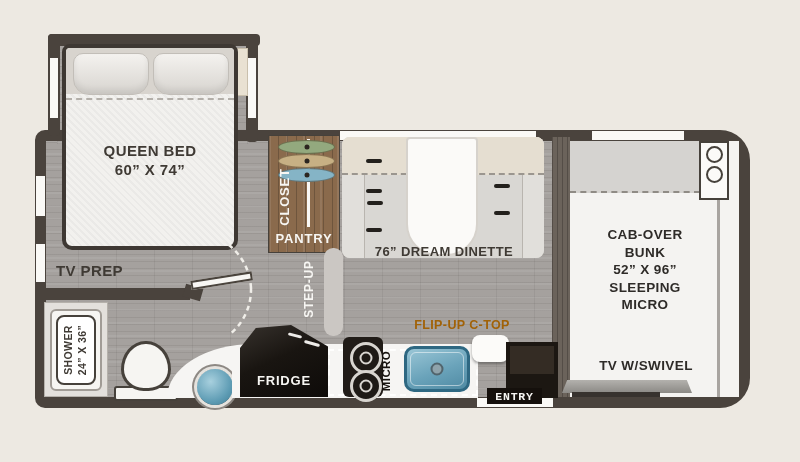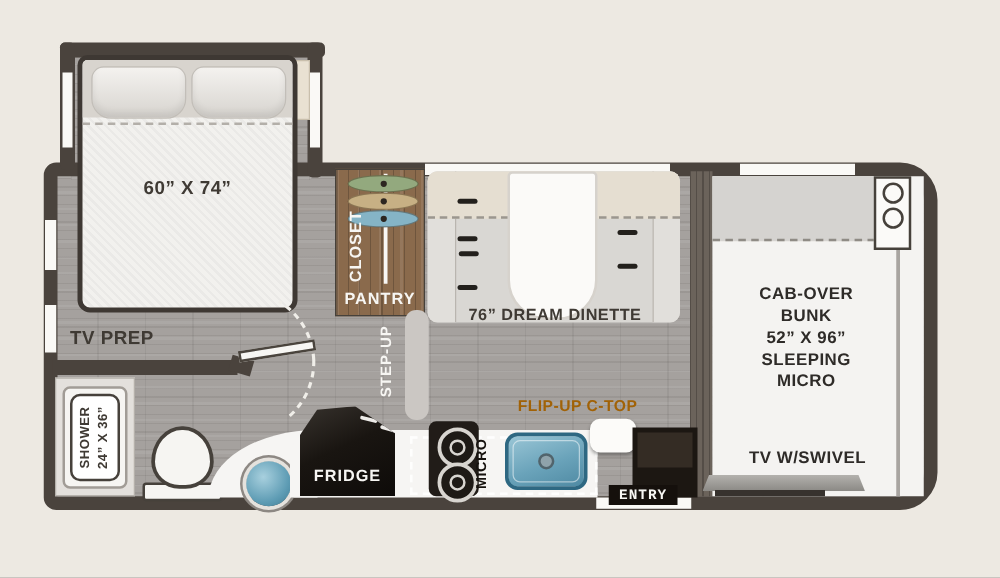--- a/index.html
+++ b/index.html
@@ -89,21 +89,21 @@
     left:562px;top:380px;width:130px;height:13px;
     background:linear-gradient(#B3B1AD,#8B8985);
     clip-path:polygon(4% 0,96% 0,100% 100%,0 100%);
   }
   .tvbar{left:572px;top:392px;width:88px;height:5px;background:#37322E;}
 
   
   .counter{left:232px;top:344px;width:246px;height:54px;background:#F6F5F3;border-top-left-radius:26px 20px;}
   .dashrect{left:328px;top:349px;width:150px;height:47px;border:2px dashed rgba(255,255,255,0.9);}
   .fridge{
-    left:240px;top:325px;width:76px;height:72px;
+    left:240px;top:325px;width:88px;height:72px;
     background:linear-gradient(155deg,#37322D 0%,#191511 45%,#0E0B09 100%);
     clip-path:polygon(0% 100%,0% 32%,18% 4%,58% 0%,100% 30%,100% 100%);
   }
   .fridge-hl{position:absolute;background:#EDEBE8;height:3px;border-radius:2px;}
   .cooktop{left:343px;top:337px;width:40px;height:60px;background:#211C18;border-radius:6px;}
   .burner{position:absolute;left:7px;width:26px;height:26px;border-radius:50%;
           border:3px solid #D8D5D0;background:#1E1A16;}
   .burner::after{content:"";position:absolute;left:50%;top:50%;width:9px;height:9px;
           transform:translate(-50%,-50%);border:2px solid #D8D5D0;border-radius:50%;}
   .ksink{
@@ -157,20 +157,21 @@
 <div class="abs window" style="left:248px;top:58px;width:8px;height:60px;"></div>
 <div class="abs window" style="left:477px;top:398px;width:76px;height:9px;"></div>
 
 <div class="abs" style="left:228px;top:48px;width:20px;height:48px;background:#E9E1D2;border:1px solid #C9BFAC;"></div>
 <div class="abs bed">
   <div class="headboard"></div>
   <div class="pillow" style="left:7px;top:5px;"></div>
   <div class="pillow" style="left:87px;top:5px;"></div>
   <div class="sheetline"></div>
   <div class="lbl center" style="position:absolute;left:0;top:94px;width:100%;font-size:15px;flex-direction:column;">
+    <div>QUEEN BED</div>
     <div>60” X 74”</div>
   </div>
 </div>
 <div class="abs lbl" style="left:56px;top:262px;font-size:15px;">TV PREP</div>
 
 <div class="abs wall" style="left:42px;top:288px;width:148px;height:12px;"></div>
 <div class="abs wallcap"></div>
 
 <svg class="arcs" width="800" height="462" viewBox="0 0 800 462">
   <path d="M 251 288 A 58 58 0 0 0 223 241" fill="none" stroke="#F0EEE9" stroke-width="2.5" stroke-dasharray="5 4"></path>

